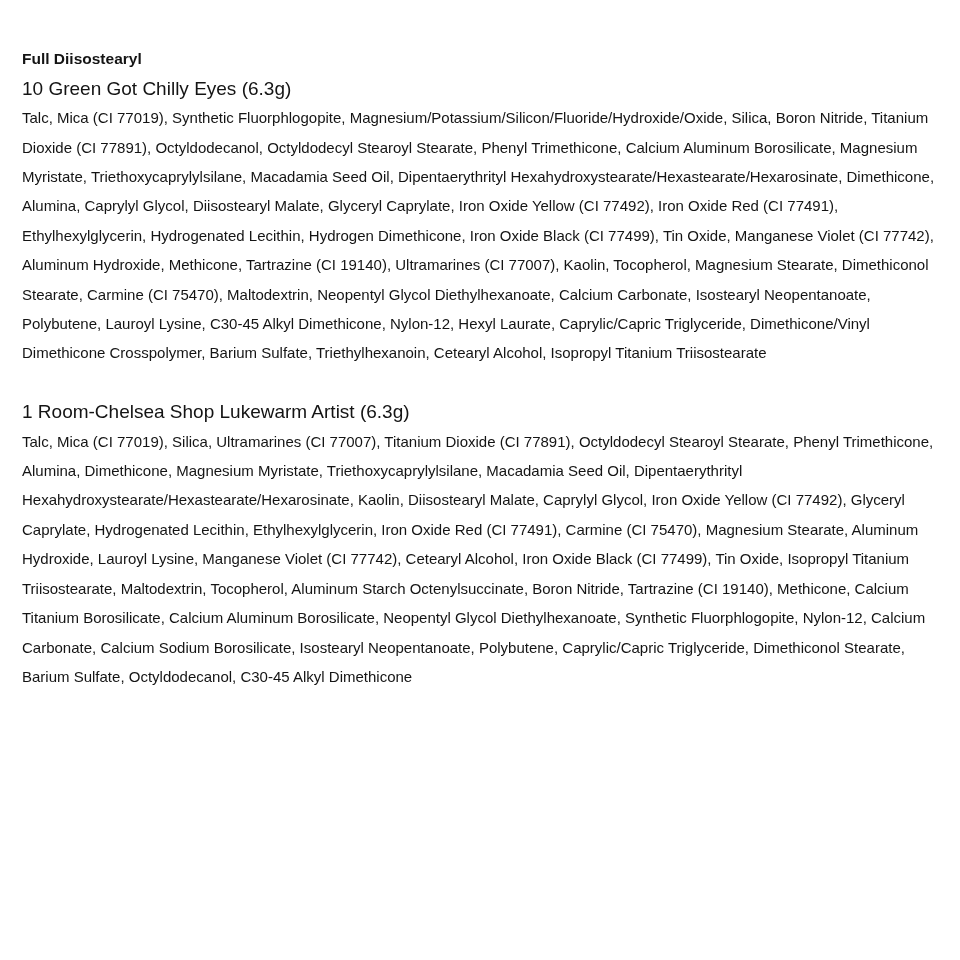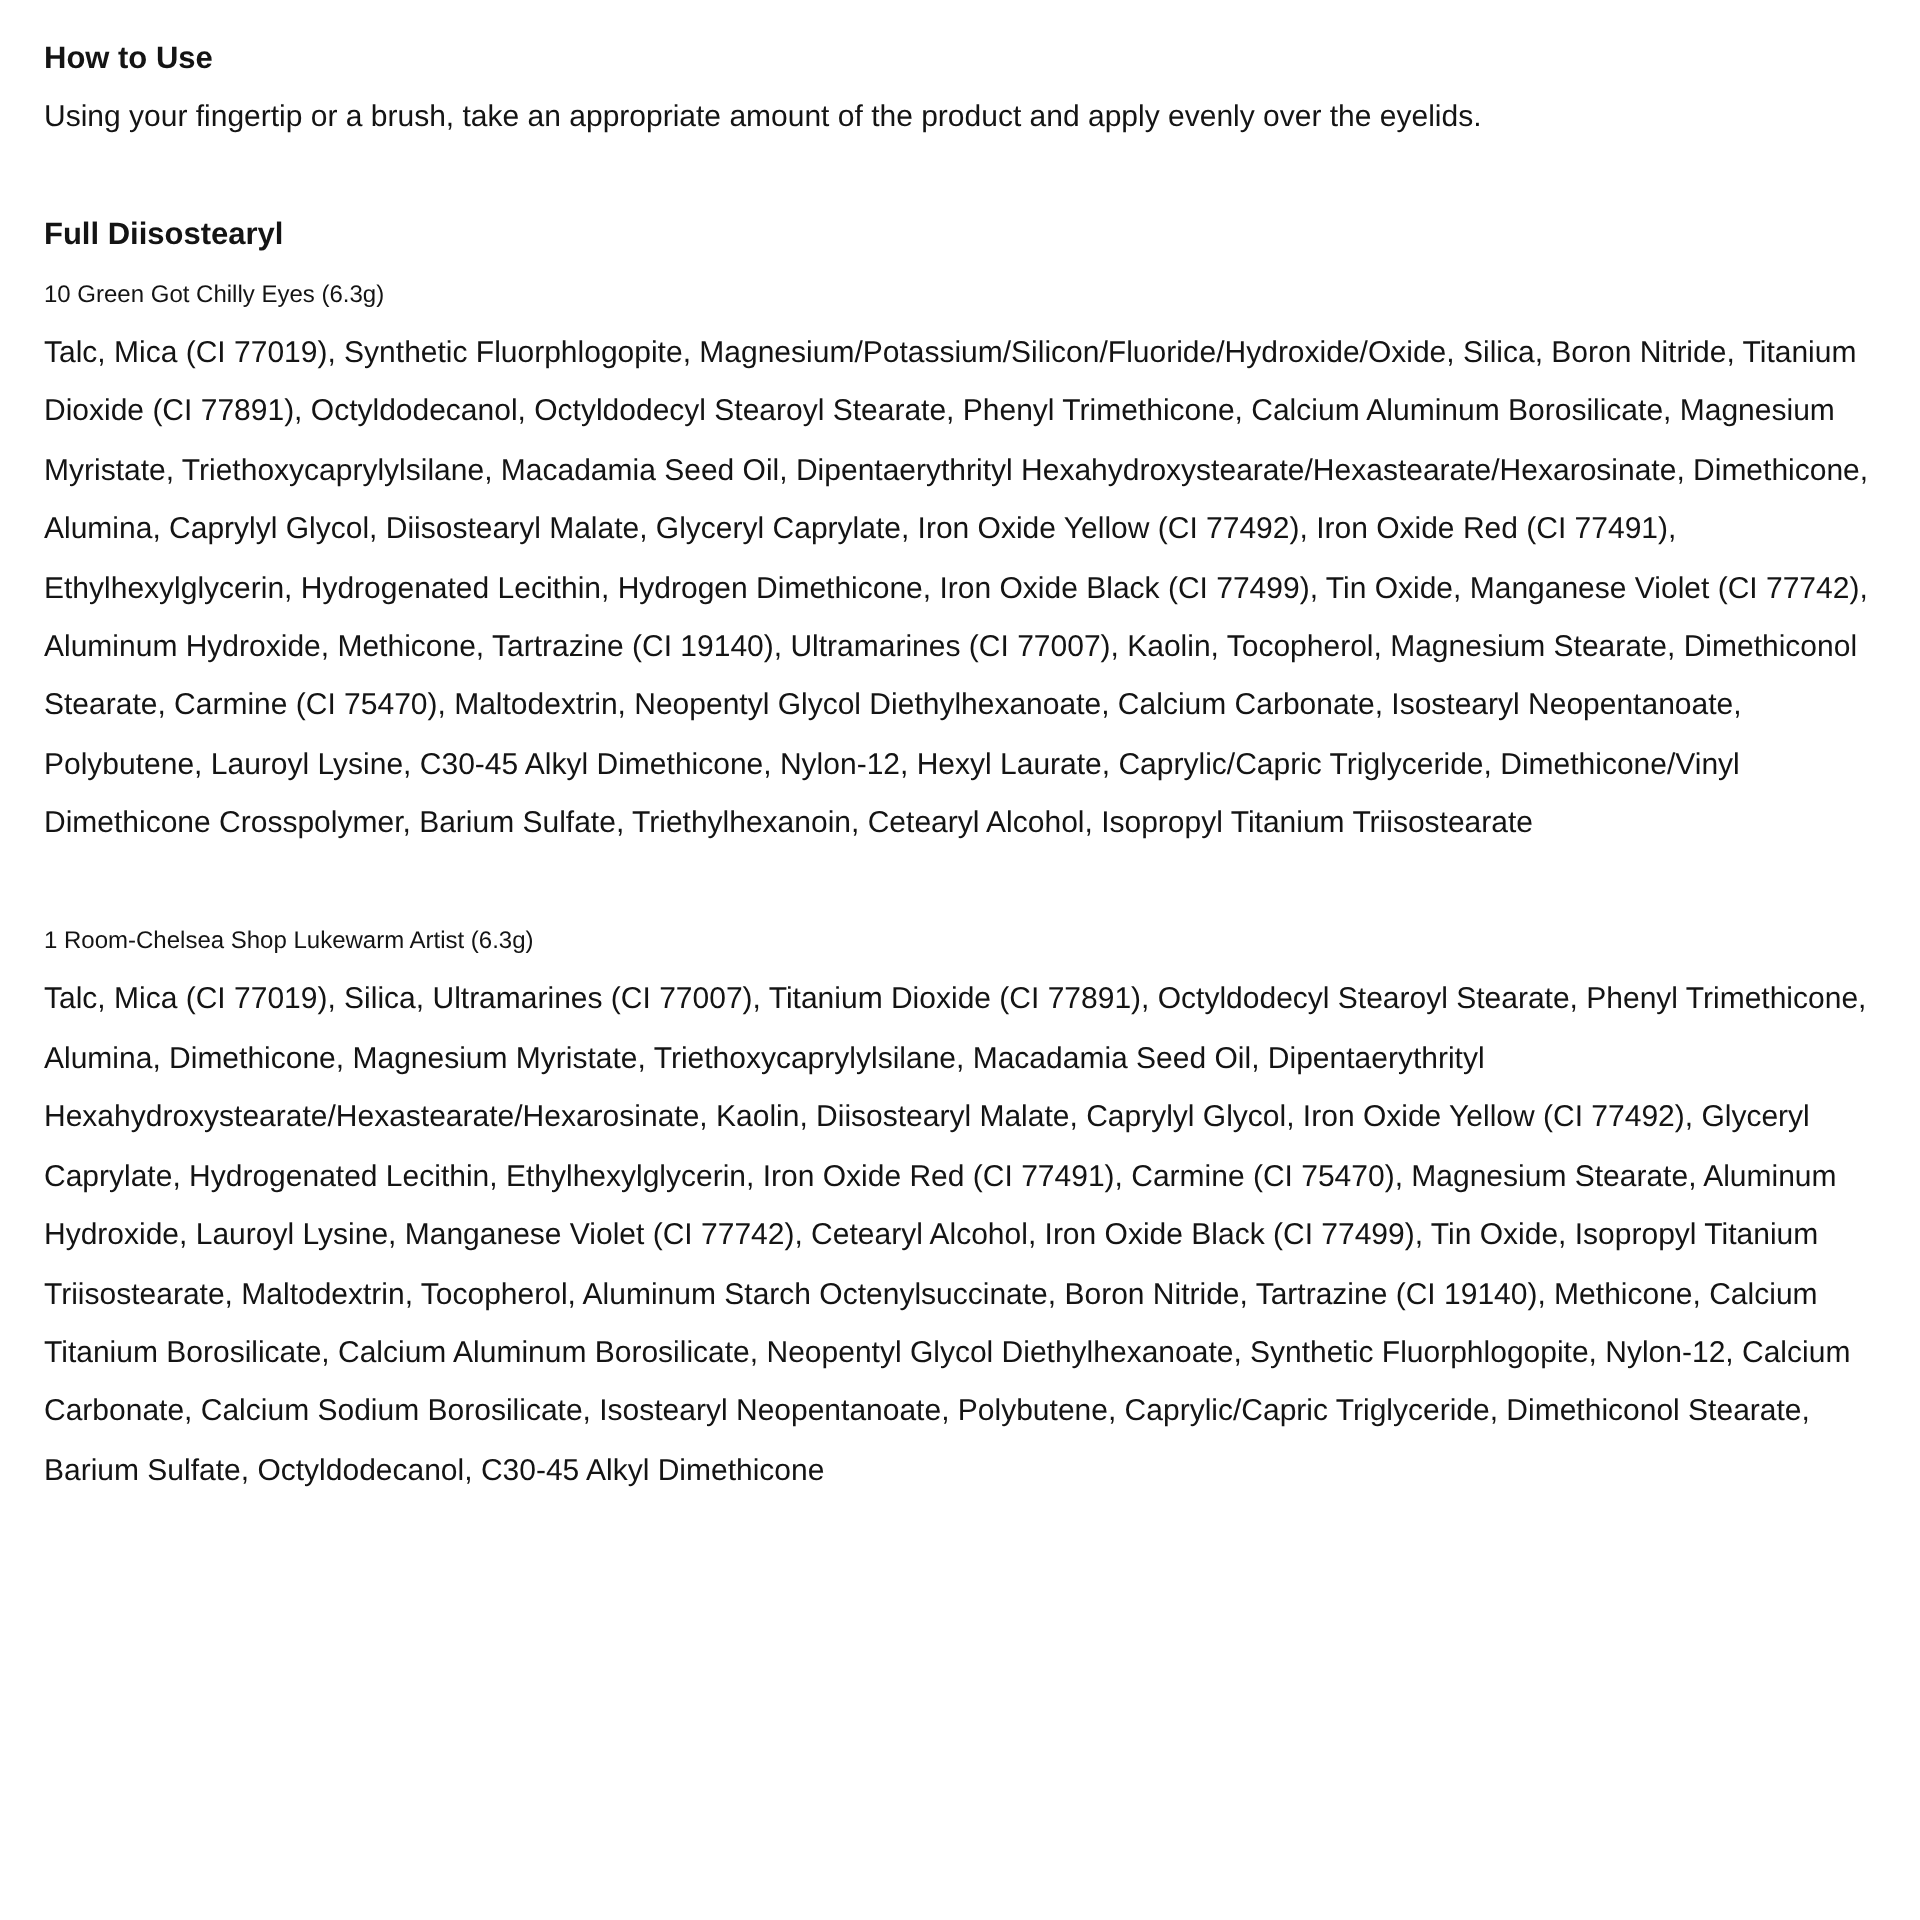--- a/index.html
+++ b/index.html
@@ -11,21 +11,21 @@
     width: 960px;
     height: 960px;
     box-sizing: border-box;
     padding: 15px 22px;
     background: #ffffff;
     font-family: "Liberation Sans", sans-serif;
     color: #141414;
     overflow: hidden;
   }
   .line {
-    font-size: 12px;
+    font-size: 19px;
     line-height: 29.4px;
     margin: 0;
   }
   .heading {
     font-weight: 700;
     font-size: 15.5px;
     line-height: 29.4px;
     margin: 0;
   }
   .para {
@@ -36,24 +36,20 @@
   }
   .spacer {
     height: 29.4px;
   }
 </style>
 </head>
 <body>
 
 <div class="page">
 
-  <section>
-    <h3 class="heading">How to Use</h3>
-    <p class="para">Using your fingertip or a brush, take an appropriate amount of the product and apply evenly over the eyelids.</p>
-  </section>
 
   <div class="spacer"></div>
 
   <section>
     <h3 class="heading">Full Diisostearyl</h3>
 
     <div>
       <div class="line">10 Green Got Chilly Eyes (6.3g)</div>
       <p class="para">Talc, Mica (CI 77019), Synthetic Fluorphlogopite, Magnesium/Potassium/Silicon/Fluoride/Hydroxide/Oxide, Silica, Boron Nitride, Titanium Dioxide (CI 77891), Octyldodecanol, Octyldodecyl Stearoyl Stearate, Phenyl Trimethicone, Calcium Aluminum Borosilicate, Magnesium Myristate, Triethoxycaprylylsilane, Macadamia Seed Oil, Dipentaerythrityl Hexahydroxystearate/Hexastearate/Hexarosinate, Dimethicone, Alumina, Caprylyl Glycol, Diisostearyl Malate, Glyceryl Caprylate, Iron Oxide Yellow (CI 77492), Iron Oxide Red (CI 77491), Ethylhexylglycerin, Hydrogenated Lecithin, Hydrogen Dimethicone, Iron Oxide Black (CI 77499), Tin Oxide, Manganese Violet (CI 77742), Aluminum Hydroxide, Methicone, Tartrazine (CI 19140), Ultramarines (CI 77007), Kaolin, Tocopherol, Magnesium Stearate, Dimethiconol Stearate, Carmine (CI 75470), Maltodextrin, Neopentyl Glycol Diethylhexanoate, Calcium Carbonate, Isostearyl Neopentanoate, Polybutene, Lauroyl Lysine, C30-45 Alkyl Dimethicone, Nylon-12, Hexyl Laurate, Caprylic/Capric Triglyceride, Dimethicone/Vinyl Dimethicone Crosspolymer, Barium Sulfate, Triethylhexanoin, Cetearyl Alcohol, Isopropyl Titanium Triisostearate</p>
     </div>

